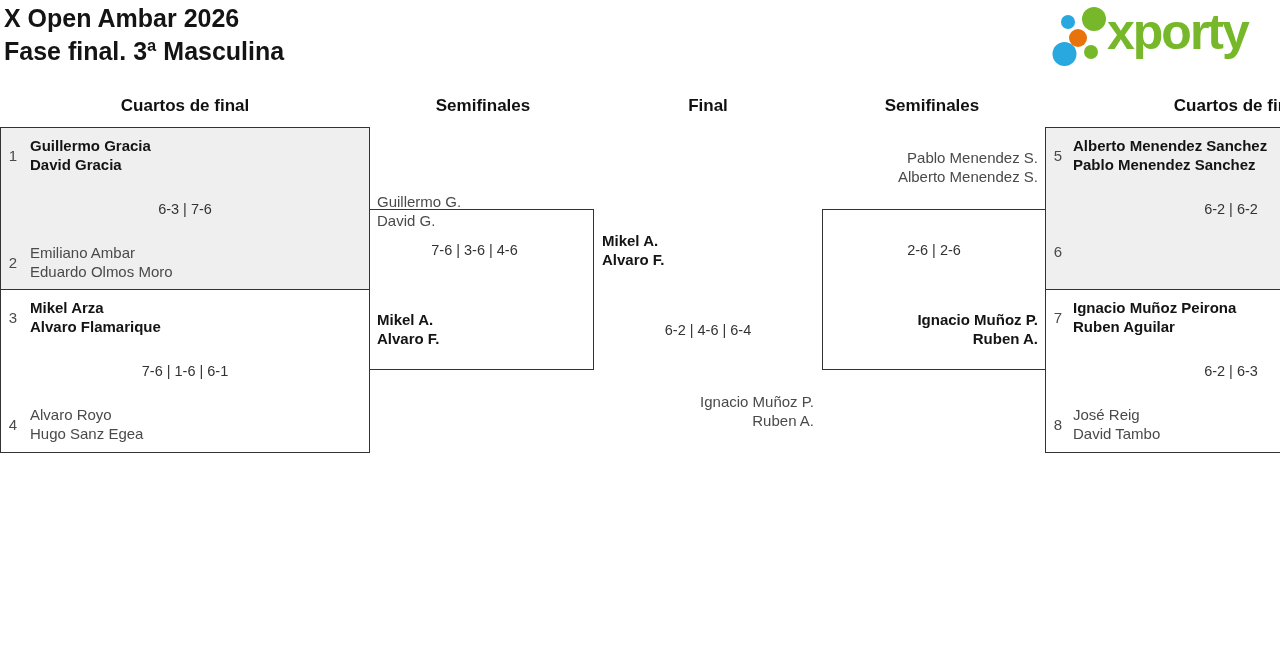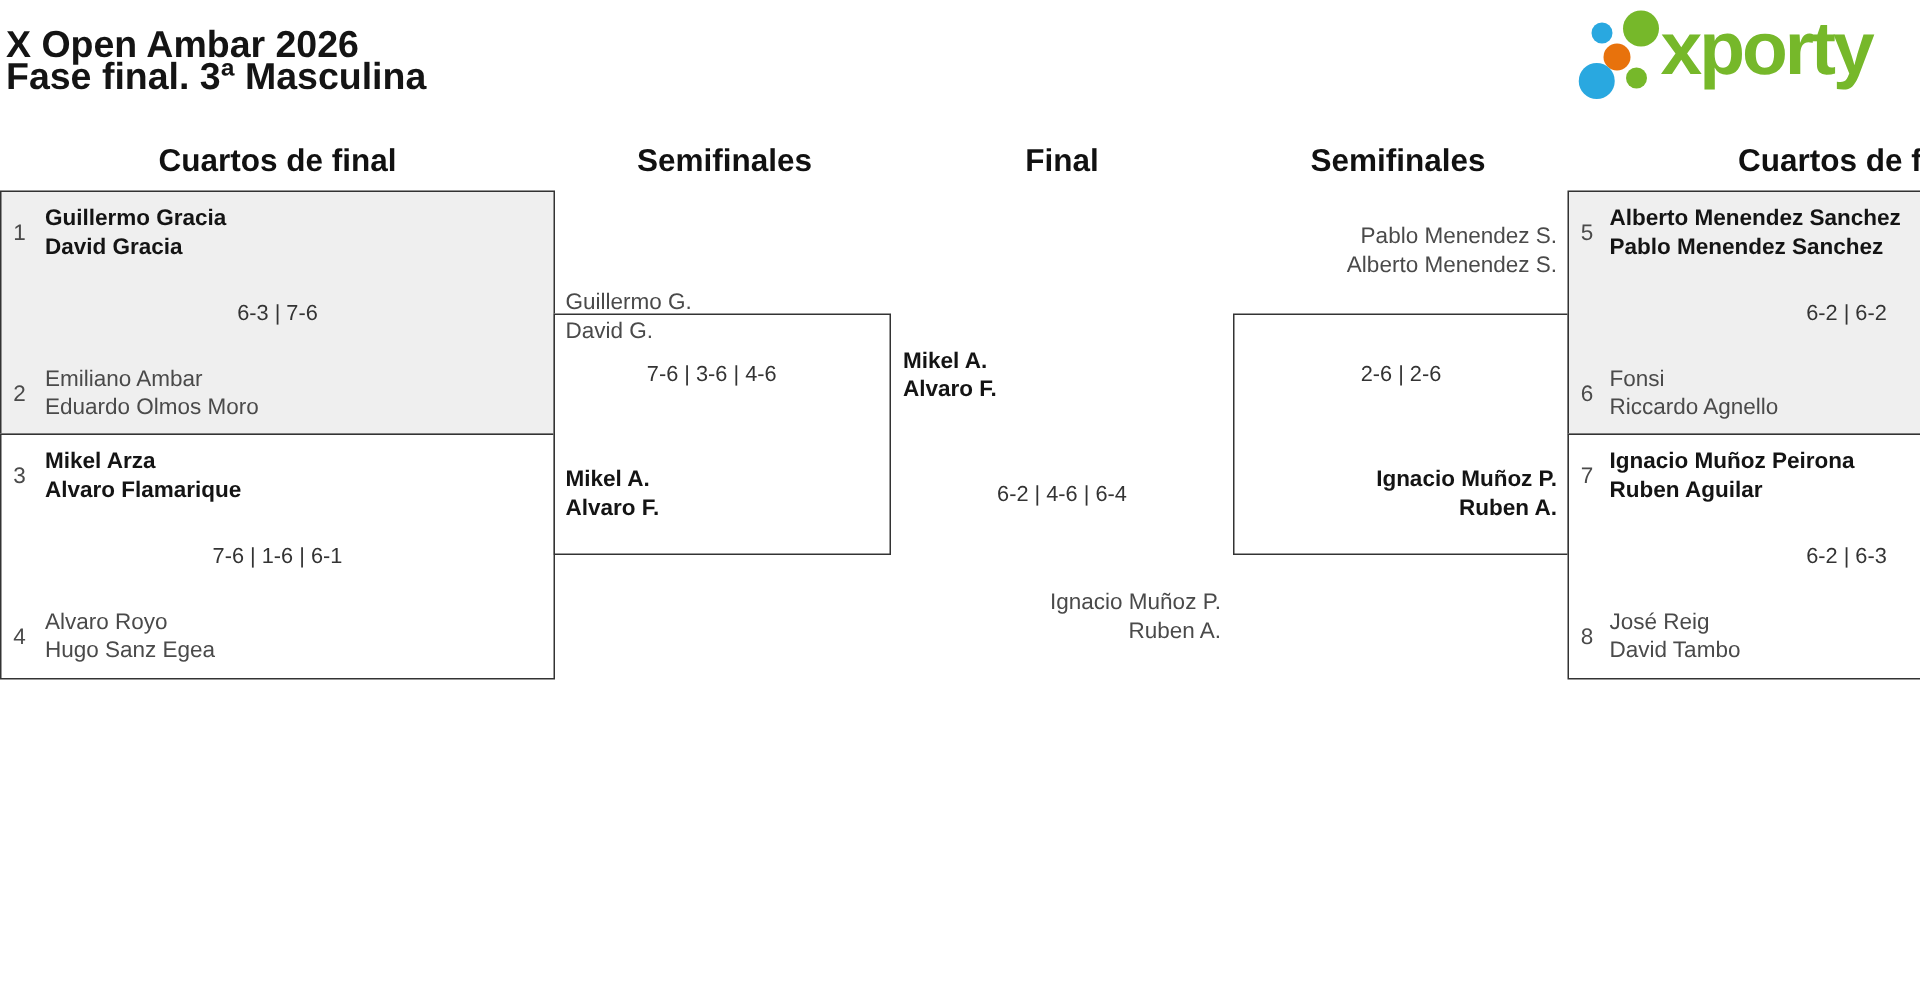--- a/index.html
+++ b/index.html
@@ -11,24 +11,24 @@
     --winner-text:#141414;
     --loser-text:#4a4a4a;
     --score-text:#333333;
   }
   html,body{margin:0;padding:0;background:#fff;}
   #screen{
     position:relative;width:1280px;height:664px;overflow:hidden;background:#fff;
     font-family:"Liberation Sans", sans-serif;color:#141414;
   }
   .title-line{position:absolute;left:4px;font-size:25px;font-weight:700;color:#141414;white-space:nowrap;}
-  #title1{top:4px;margin-top:12px;}
+  #title1{top:4px;}
   #title2{top:37px;}
   #logo{position:absolute;left:1045px;top:2px;width:235px;height:70px;cursor:pointer;}
-  .round-label{position:absolute;top:96px;width:240px;text-align:center;font-size:21px;font-weight:700;color:#111;white-space:nowrap;}
+  .round-label{position:absolute;top:96px;width:240px;text-align:center;font-size:17px;font-weight:700;color:#111;white-space:nowrap;}
   .match-box{position:absolute;border:1px solid var(--box-border);box-sizing:border-box;background:#fff;}
   .match-box.gray{background:var(--box-gray);}
   .team-row{position:absolute;display:flex;align-items:center;gap:11px;}
   .seed{width:12px;text-align:center;font-size:15px;color:var(--loser-text);flex:none;}
   .names{white-space:nowrap;}
   .name-line{font-size:15px;line-height:19px;white-space:nowrap;}
   .winner .name-line{font-weight:700;color:var(--winner-text);}
   .loser .name-line{font-weight:400;color:var(--loser-text);}
   .score-line{position:absolute;font-size:14.5px;line-height:19px;color:var(--score-text);text-align:center;white-space:nowrap;}
   .text-block{position:absolute;white-space:nowrap;}
@@ -131,24 +131,20 @@
   <div class="team-row winner" style="left:1052px;top:136px;gap:9px;">
     <span class="seed">5</span>
     <span class="names">
       <div class="name-line">Alberto Menendez Sanchez</div>
       <div class="name-line">Pablo Menendez Sanchez</div>
     </span>
   </div>
   <div class="score-line" style="left:1046px;width:370px;top:200px;">6-2 | 6-2</div>
   <div class="team-row loser" style="left:1052px;top:243px;gap:9px;">
     <span class="seed">6</span>
-    <span class="names">
-      <div class="name-line">Fonsi</div>
-      <div class="name-line">Riccardo Agnello</div>
-    </span>
   </div>
 
   <div class="team-row winner" style="left:1052px;top:298px;gap:9px;">
     <span class="seed">7</span>
     <span class="names">
       <div class="name-line">Ignacio Muñoz Peirona</div>
       <div class="name-line">Ruben Aguilar</div>
     </span>
   </div>
   <div class="score-line" style="left:1046px;width:370px;top:362px;">6-2 | 6-3</div>

